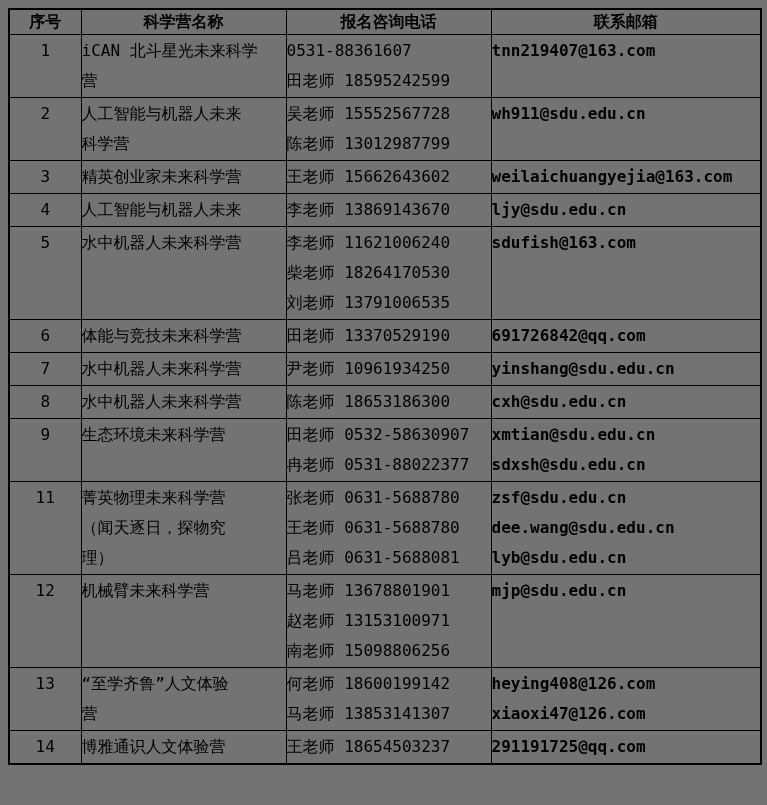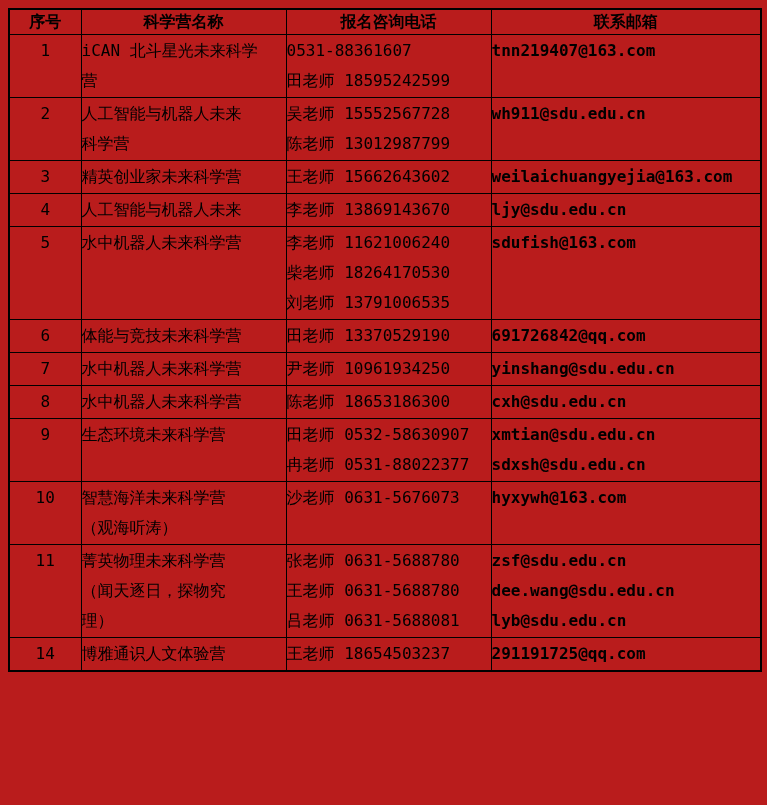--- a/index.html
+++ b/index.html
@@ -5,21 +5,21 @@
   html, body {
     margin: 0;
     padding: 0;
     background: #ffffff;
   }
   .page {
     width: 767px;
     height: 805px;
     box-sizing: border-box;
     padding: 8px 0 0 8px;
-    background: #b91c1c;
+    background: #737373;
     font-family: "DejaVu Sans Mono", "DejaVu Sans", "Liberation Sans", monospace, sans-serif;
     color: #000000;
   }
   table.camps {
     border-collapse: collapse;
     table-layout: fixed;
     width: 752px;
     border: 2px solid #000000;
   }
   table.camps col.c-no    { width: 72px;  }
@@ -204,51 +204,69 @@
             <div class="cell-line">田老师 0532-58630907</div>
             <div class="cell-line">冉老师 0531-88022377</div>
           </td>
           <td class="email">
             <div class="cell-line">xmtian@sdu.edu.cn</div>
             <div class="cell-line">sdxsh@sdu.edu.cn</div>
           </td>
         </tr>
         <tr>
           <td class="num">
-            <div class="cell-line">10</div>
-          </td>
-          <td class="name">
-            <div class="cell-line">智慧海洋未来科学营</div>
-            <div class="cell-line">（观海听涛）</div>
-          </td>
-          <td class="phone">
-            <div class="cell-line">沙老师 0631-5676073</div>
-          </td>
-          <td class="email">
-            <div class="cell-line">hyxywh@163.com</div>
-          </td>
-        </tr>
-        <tr>
-          <td class="num">
             <div class="cell-line">11</div>
           </td>
           <td class="name">
             <div class="cell-line">菁英物理未来科学营</div>
             <div class="cell-line">（闻天逐日，探物究</div>
             <div class="cell-line">理）</div>
           </td>
           <td class="phone">
             <div class="cell-line">张老师 0631-5688780</div>
             <div class="cell-line">王老师 0631-5688780</div>
             <div class="cell-line">吕老师 0631-5688081</div>
           </td>
           <td class="email">
             <div class="cell-line">zsf@sdu.edu.cn</div>
             <div class="cell-line">dee.wang@sdu.edu.cn</div>
             <div class="cell-line">lyb@sdu.edu.cn</div>
+          </td>
+        </tr>
+        <tr>
+          <td class="num">
+            <div class="cell-line">12</div>
+          </td>
+          <td class="name vmid">
+            <div class="cell-line">机械臂未来科学营</div>
+          </td>
+          <td class="phone">
+            <div class="cell-line">马老师 13678801901</div>
+            <div class="cell-line">赵老师 13153100971</div>
+            <div class="cell-line">南老师 15098806256</div>
+          </td>
+          <td class="email">
+            <div class="cell-line">mjp@sdu.edu.cn</div>
+          </td>
+        </tr>
+        <tr>
+          <td class="num">
+            <div class="cell-line">13</div>
+          </td>
+          <td class="name">
+            <div class="cell-line">“至学齐鲁”人文体验</div>
+            <div class="cell-line">营</div>
+          </td>
+          <td class="phone">
+            <div class="cell-line">何老师 18600199142</div>
+            <div class="cell-line">马老师 13853141307</div>
+          </td>
+          <td class="email">
+            <div class="cell-line">heying408@126.com</div>
+            <div class="cell-line">xiaoxi47@126.com</div>
           </td>
         </tr>
         <tr>
           <td class="num">
             <div class="cell-line">14</div>
           </td>
           <td class="name">
             <div class="cell-line">博雅通识人文体验营</div>
           </td>
           <td class="phone">

